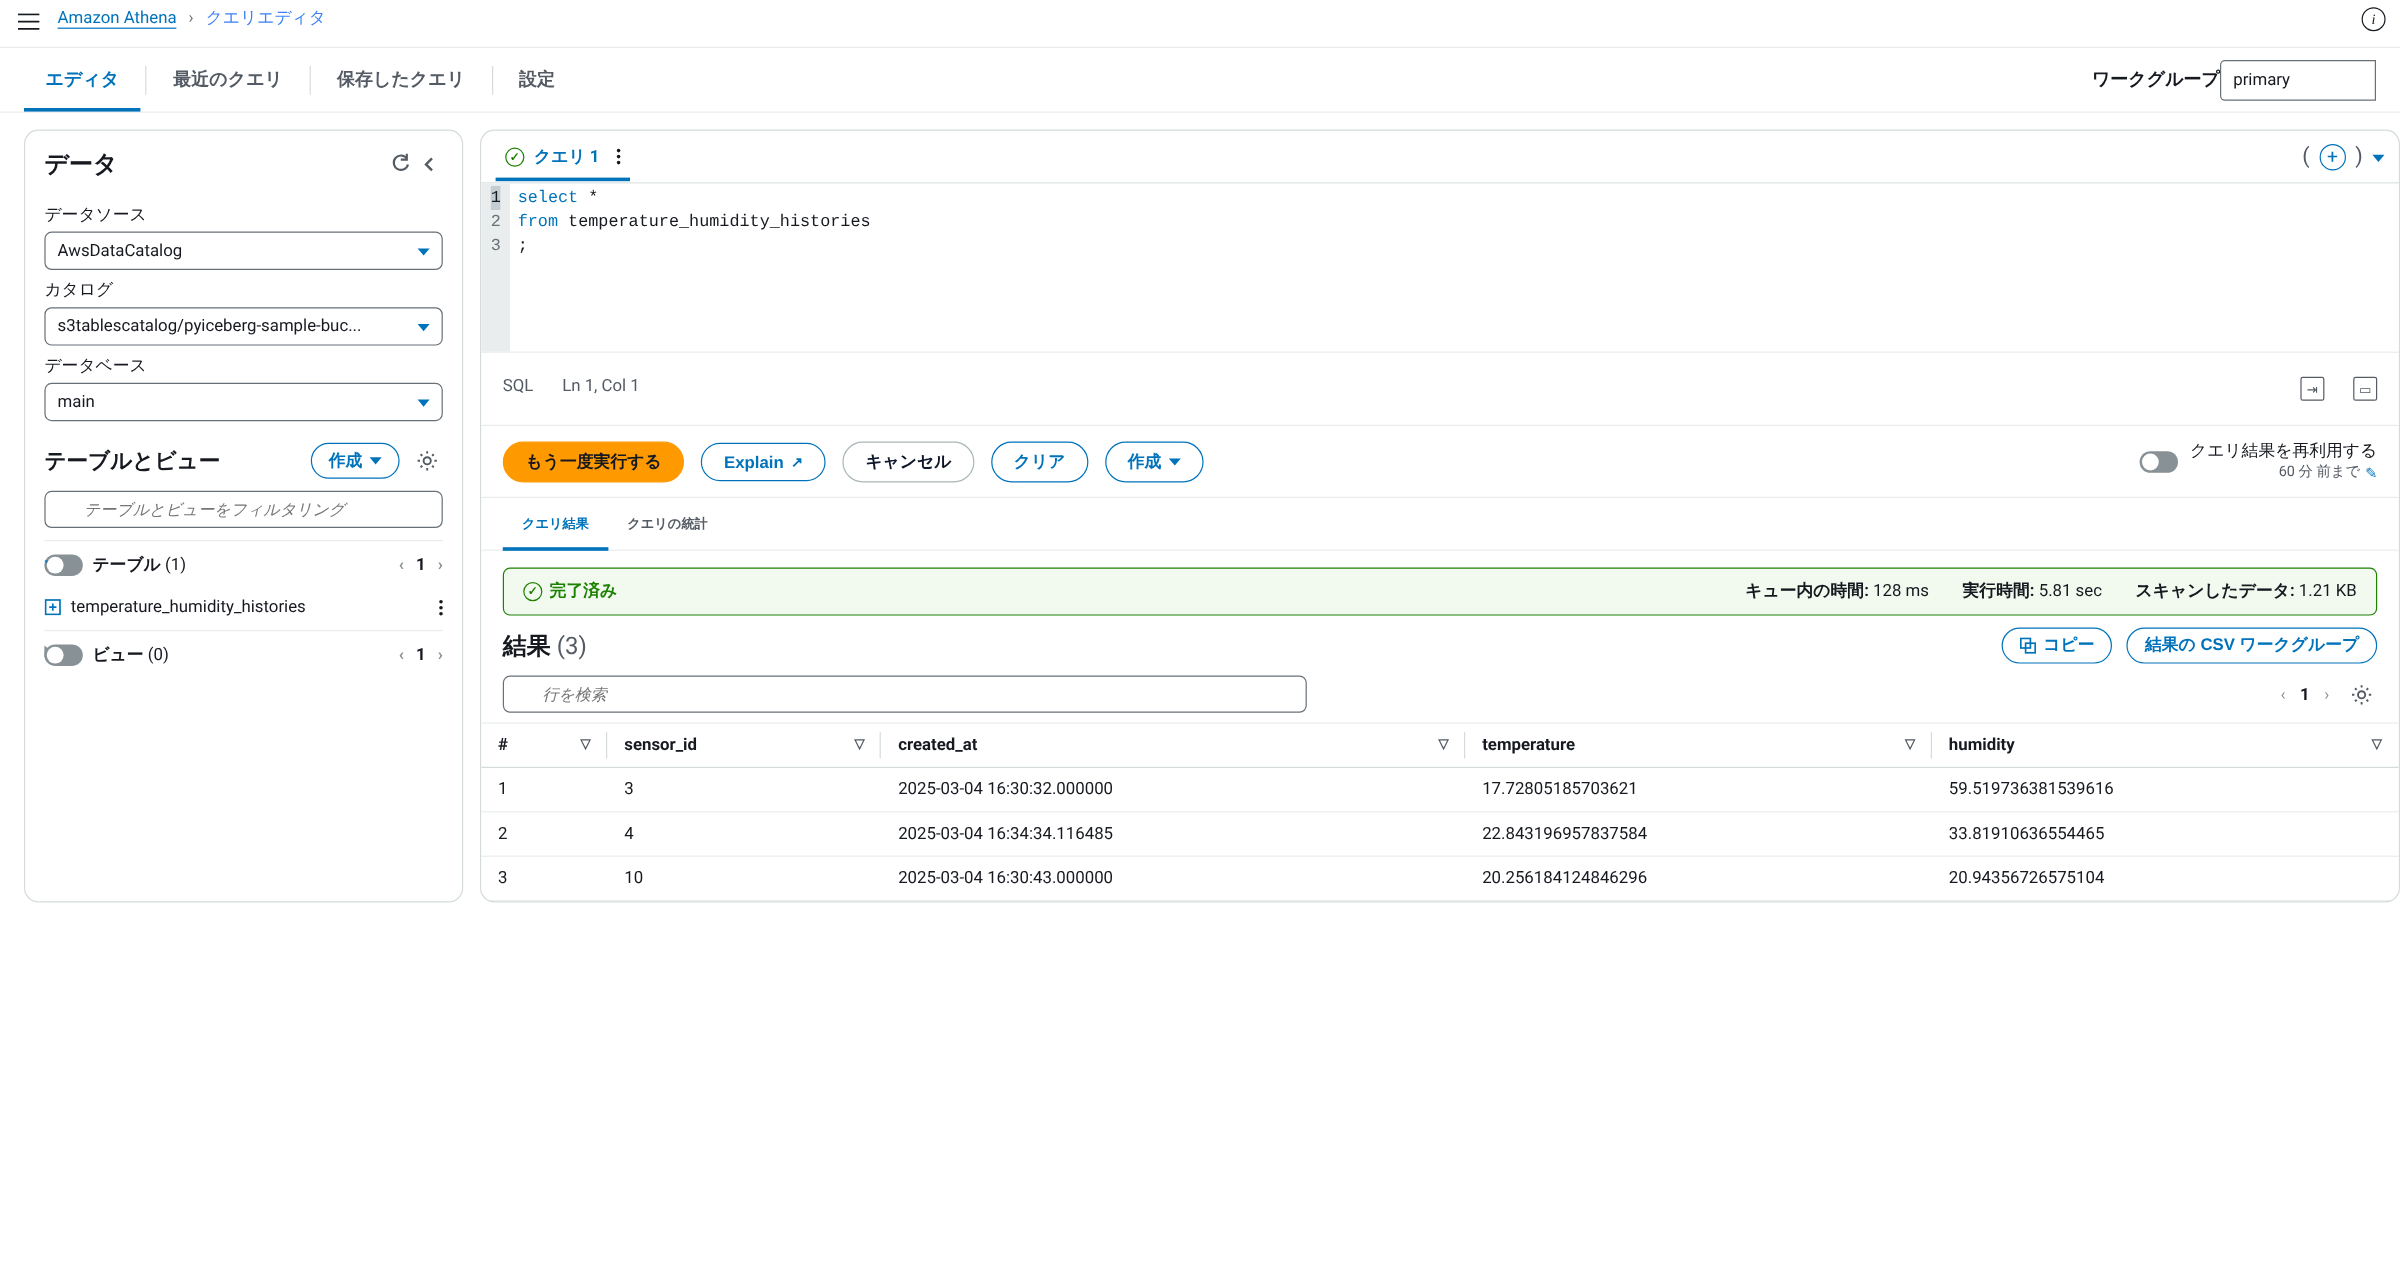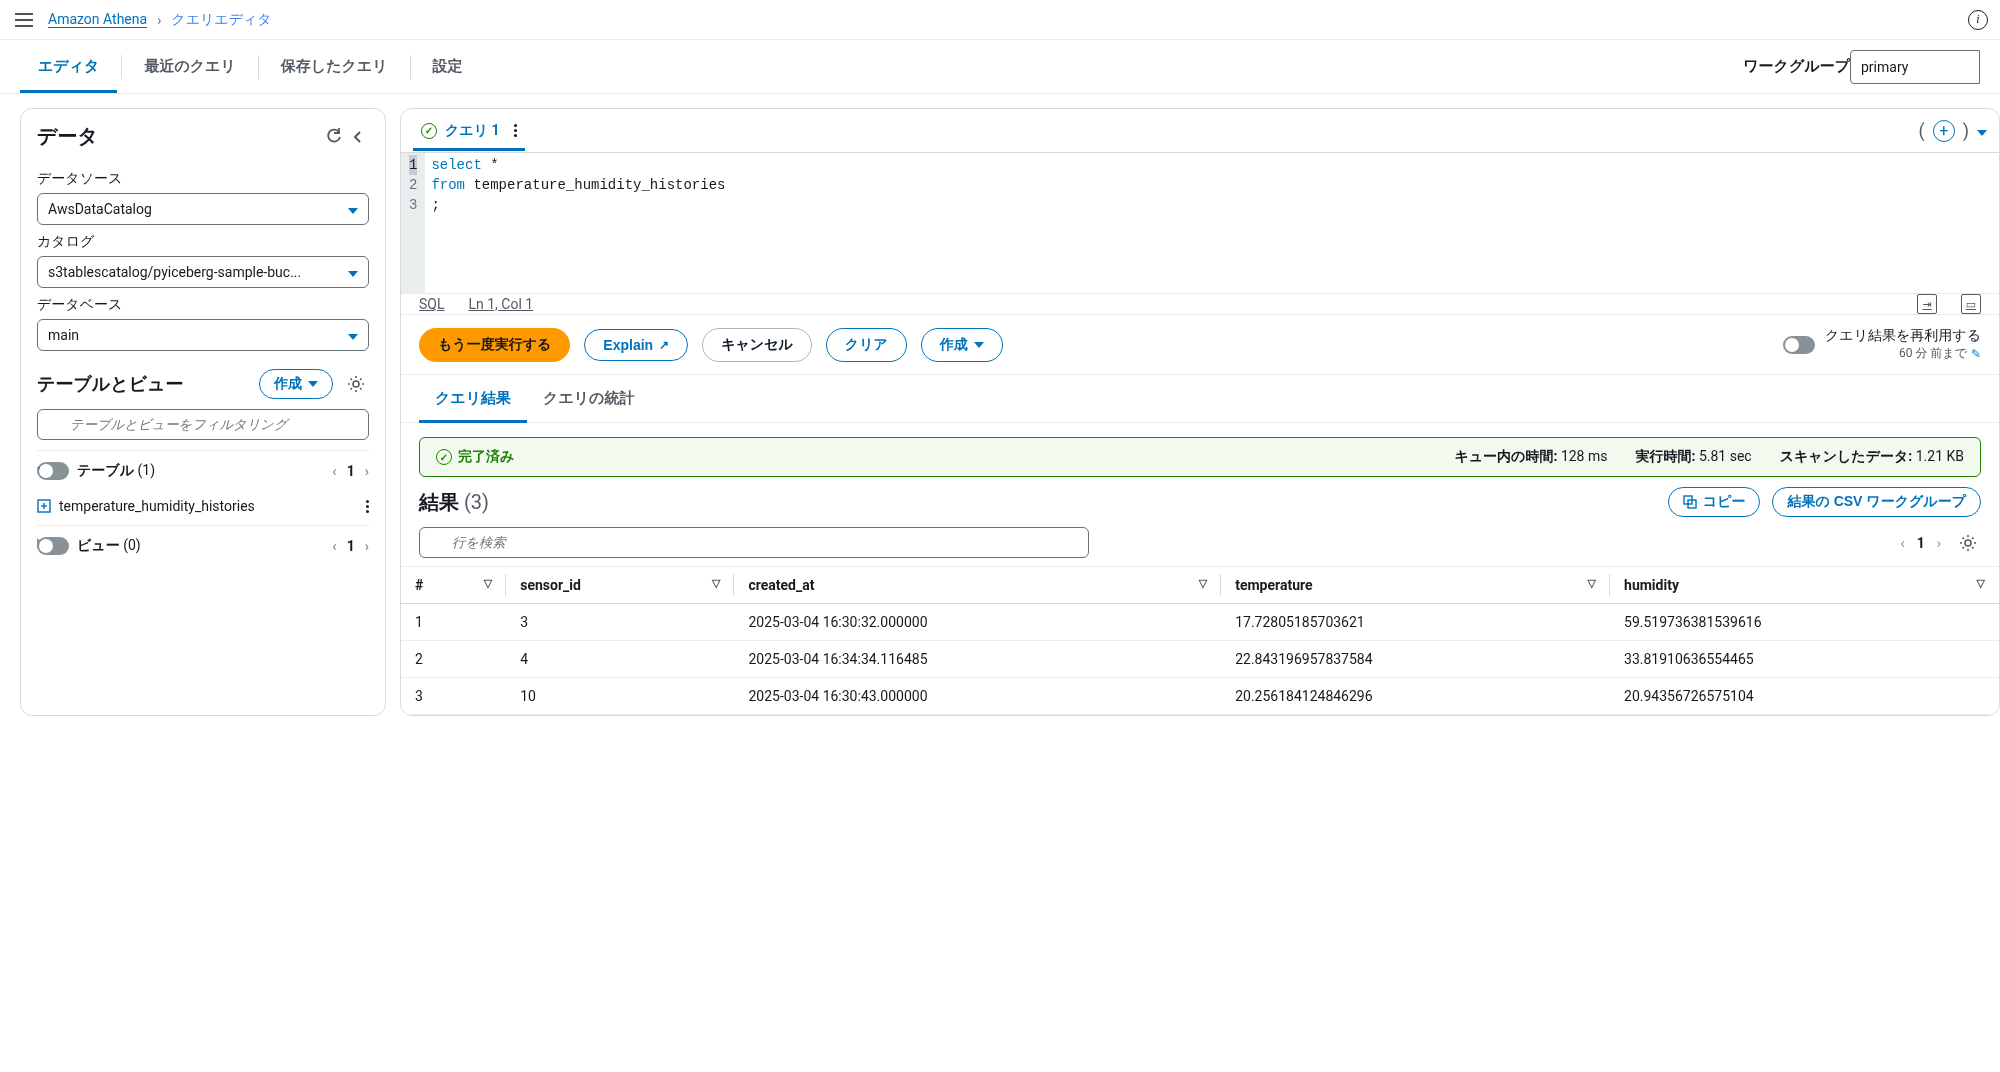--- a/index.html
+++ b/index.html
@@ -1,17 +1,17 @@
 <!DOCTYPE html>
 <html><head>
 <meta charset="utf-8">
 <style>
 * { box-sizing: border-box; margin: 0; padding: 0; }
 body { font-family: -apple-system, BlinkMacSystemFont, "Segoe UI", Roboto, Helvetica, Arial, sans-serif; font-size: 14px; color: #16191f; background: #fff; }
-.topbar { display: flex; align-items: center; padding: 6px 12px; border-bottom: 1px solid #e9ebed; height: 40px; }
+.topbar { display: flex; align-items: flex-start; padding: 6px 12px; border-bottom: 1px solid #e9ebed; height: 40px; }
 .hamburger { width: 24px; height: 24px; cursor: pointer; margin-right: 12px; display: flex; align-items: center; justify-content: center; }
 .breadcrumb { display: flex; align-items: center; gap: 10px; }
 .breadcrumb a { color: #0073bb; text-decoration: none; border-bottom: 1px solid #0073bb; }
 .breadcrumb .sep { color: #687078; }
 .breadcrumb .current { color: #3b82f6; }
 .topbar .spacer { flex: 1; }
 .info-circle { width: 20px; height: 20px; border: 1.5px solid #16191f; border-radius: 50%; display: flex; align-items: center; justify-content: center; font-style: italic; font-family: Georgia, serif; font-size: 12px; cursor: pointer; }
 
 .tabs-row { display: flex; align-items: center; padding: 0 20px; border-bottom: 1px solid #e9ebed; height: 54px; justify-content: space-between; }
 .tabs-row .tab { padding: 16px 18px; cursor: pointer; font-weight: 700; font-size: 15px; color: #545b64; position: relative; }
@@ -64,40 +64,40 @@
 .plus-circle { width:22px; height:22px; border:1.5px solid #0073bb; border-radius:50%; display:flex; align-items:center; justify-content:center; color:#0073bb; font-size:16px; cursor:pointer; }
 
 .editor { display:flex; font-family: "Courier New", monospace; font-size:14px; background:#fff; min-height:140px; }
 .gutter { background:#eaeded; color:#687078; text-align:right; padding:2px 8px; user-select:none; }
 .gutter div { height:20px; line-height:20px; }
 .gutter div.active { background:#c5cdd4; color:#16191f; }
 .code { padding:2px 6px; }
 .code div { height:20px; line-height:20px; white-space:pre; }
 .kw { color:#0073bb; }
 
-.editor-status { display:flex; align-items:center; padding:0 18px; border-top:1px solid #e9ebed; border-bottom:1px solid #e9ebed; font-size:14px; color:#545b64; gap:24px;text-decoration:underline; }
+.editor-status { display:flex; align-items:flex-start; padding:20px 18px; border-top:1px solid #e9ebed; border-bottom:1px solid #e9ebed; font-size:14px; color:#545b64; gap:24px; }
 .editor-status .spacer { flex:1; }
 .editor-status .sicon { width:20px; height:20px; border:1px solid #545b64; display:flex; align-items:center; justify-content:center; font-size:11px; cursor:pointer; border-radius:2px; }
 
 .actions { display:flex; align-items:center; padding:12px 18px; gap:14px; border-bottom:1px solid #e9ebed; }
 .btn { border-radius:18px; padding:7px 18px; font-weight:700; font-size:14px; cursor:pointer; display:inline-flex; align-items:center; gap:6px; }
 .btn-orange { background:#ff9900; border:1px solid #ff9900; color:#16191f; }
 .btn-outline { background:#fff; border:1px solid #0073bb; color:#0073bb; }
 .btn-disabled { background:#fff; border:1px solid #aab7b8; color:#0f172a; cursor:not-allowed; }
 .ext-icon { font-size:12px; }
 .actions .spacer { flex:1; }
 .toggle-wrap { display:flex; align-items:center; gap:10px; }
 .toggle { width:32px; height:18px; background:#879196; border-radius:10px; position:relative; cursor:pointer; }
 .toggle::after { content:""; position:absolute; left:2px; top:2px; width:14px; height:14px; background:#fff; border-radius:50%; }
 .reuse-text { text-align:right; font-size:14px; }
 .reuse-sub { font-size:12px; color:#545b64; display:flex; align-items:center; justify-content:flex-end; gap:4px; }
 .pencil { color:#0073bb; }
 
 .result-tabs { display:flex; padding:0 18px; border-bottom:1px solid #e9ebed; }
-.result-tabs .tab { padding:14px 16px; font-weight:700; color:#545b64; cursor:pointer; position:relative; font-size:15px; }
+.result-tabs .tab { padding:14px 16px; font-weight:700; color:#545b64; cursor:pointer; position:relative; font-size:11px; }
 .result-tabs .tab.active { color:#0073bb; }
 .result-tabs .tab.active::after { content:""; position:absolute; left:0; right:0; bottom:-1px; height:3px; background:#0073bb; }
 
 .status-bar { margin:14px 18px 10px; border:1px solid #1d8102; border-radius:6px; background:#f2faf0; padding:10px 16px; display:flex; align-items:center; gap:28px; }
 .status-bar .completed { color:#1d8102; font-weight:700; display:flex; align-items:center; gap:6px; }
 .status-bar .spacer { flex:1; }
 .status-item { font-size:14px; }
 .status-item b { font-weight:700; }
 
 .results-header { display:flex; align-items:center; padding:0 18px 10px; }

